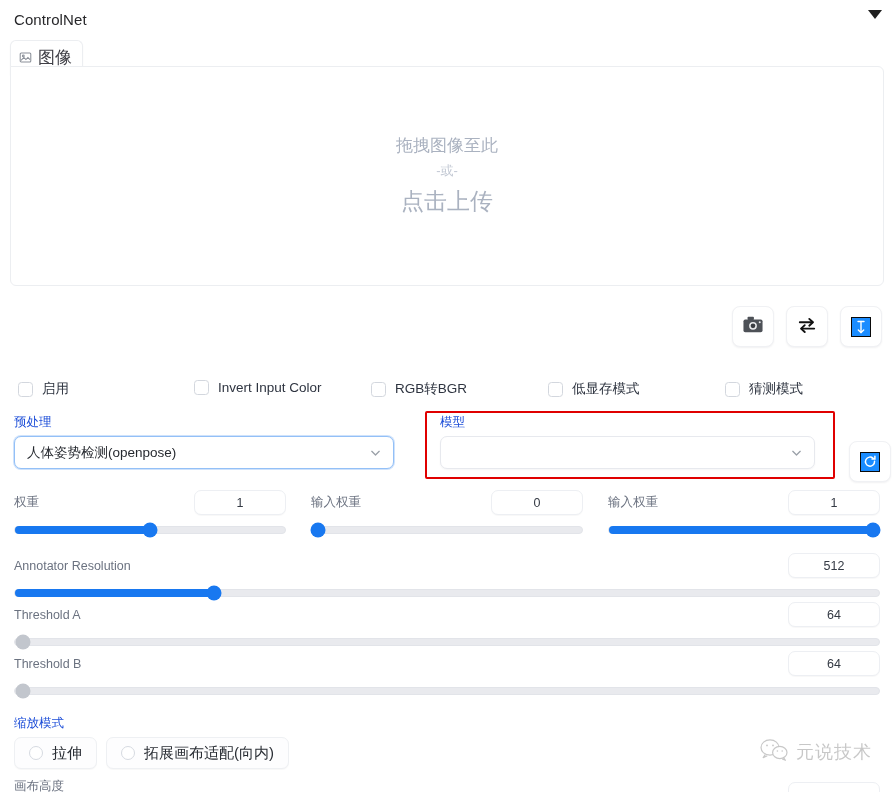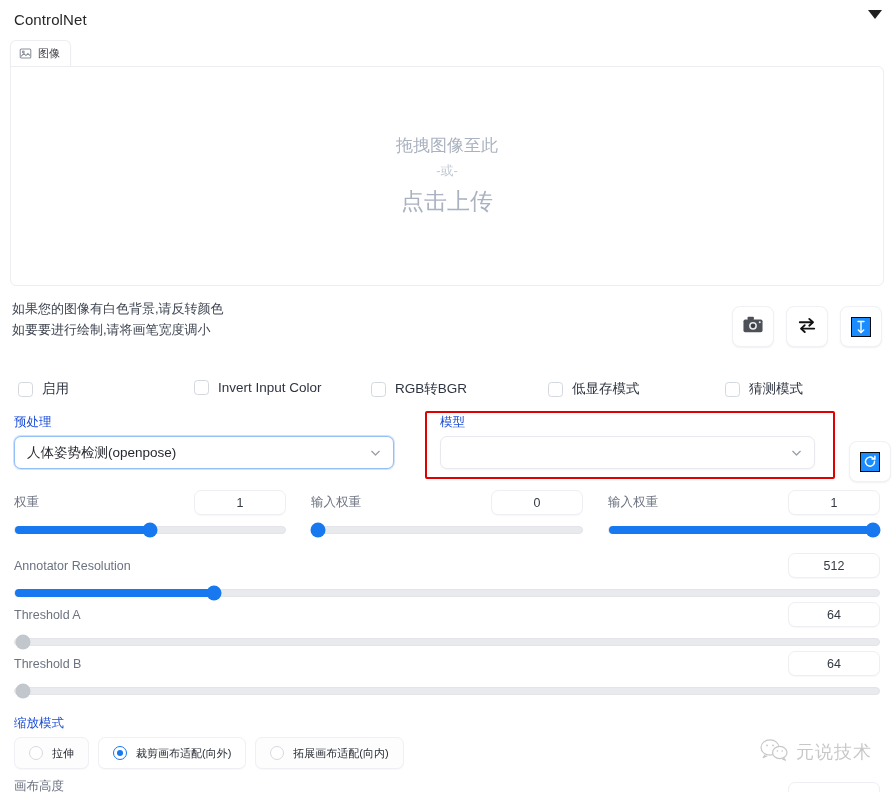--- a/index.html
+++ b/index.html
@@ -36,21 +36,21 @@
     position: absolute; left: 10px; top: 40px;
     display: flex; align-items: center;
   }
   .tab {
     display: flex; align-items: center; gap: 6px;
     padding: 5px 10px 6px 8px;
     background: #ffffff;
     border: 1px solid #eceef1;
     border-bottom: none;
     border-radius: 6px 6px 0 0;
-    font-size: 11px; color: #3f3f46;
+    font-size: 17px; color: #3f3f46;
     box-shadow: 0 1px 2px rgba(0,0,0,.04);
     cursor: pointer;
   }
   .img-icon { width: 13px; height: 13px; display:block; }
 
   
   .dropzone {
     position: absolute; left: 10px; top: 66px;
     width: 874px; height: 220px;
     background: #ffffff;
@@ -145,21 +145,21 @@
   }
   .knob.grey { background: #c2c6cd; }
 
   
   .radio-group { position: absolute; left: 14px; top: 715px; }
   .radios { display: flex; gap: 9px; margin-top: 5px; }
   .radio {
     display: flex; align-items: center; gap: 9px;
     height: 32px; padding: 0 14px;
     background: #fdfdfe; border: 1px solid #eef0f3; border-radius: 7px;
-    font-size: 11px; color: #2a2e35; cursor: pointer;
+    font-size: 15px; color: #2a2e35; cursor: pointer;
     box-shadow: 0 1px 1px rgba(16,24,40,.03);
   }
   .radio.selected { background: #ffffff; }
   .dot {
     width: 14px; height: 14px; border-radius: 50%;
     border: 1.3px solid #d6dae1; background: #fff; flex: none;
     display: flex; align-items: center; justify-content: center;
   }
   .radio.selected .dot { border-color: #1878f0; }
   .radio.selected .dot::after {
@@ -208,24 +208,20 @@
       <span>图像</span>
     </div>
   </div>
 
   <div class="dropzone">
     <div class="dz-line1">拖拽图像至此</div>
     <div class="dz-or">-或-</div>
     <div class="dz-line2">点击上传</div>
   </div>
 
-  <div class="hints">
-    <div class="hint">如果您的图像有白色背景,请反转颜色</div>
-    <div class="hint">如要要进行绘制,请将画笔宽度调小</div>
-  </div>
 
   <div class="icon-btn-row">
     <div class="icon-btn">
       <span>
         <svg width="20" height="17" viewBox="0 0 22 18">
           <rect x="0.5" y="3.5" width="21" height="14" rx="2" fill="#4d5157"></rect>
           <rect x="5" y="0.5" width="7" height="3.5" rx="1" fill="#4d5157"></rect>
           <circle cx="11" cy="10.5" r="4.3" fill="#e9eaec"></circle>
           <circle cx="11" cy="10.5" r="2.6" fill="#3a3d42"></circle>
           <circle cx="18.4" cy="6.4" r="1.1" fill="#e9eaec"></circle>
@@ -374,24 +370,20 @@
       <div class="knob grey" style="left:0.9%;"></div>
     </div>
   </div>
 
   <div class="radio-group">
     <div class="field-label">缩放模式</div>
     <div class="radios">
       <div class="radio">
         <span class="dot"></span>
         <span>拉伸</span>
-      </div>
-      <div class="radio selected">
-        <span class="dot"></span>
-        <span>裁剪画布适配(向外)</span>
       </div>
       <div class="radio">
         <span class="dot"></span>
         <span>拓展画布适配(向内)</span>
       </div>
     </div>
   </div>
 
   <div class="watermark">
     <span>

